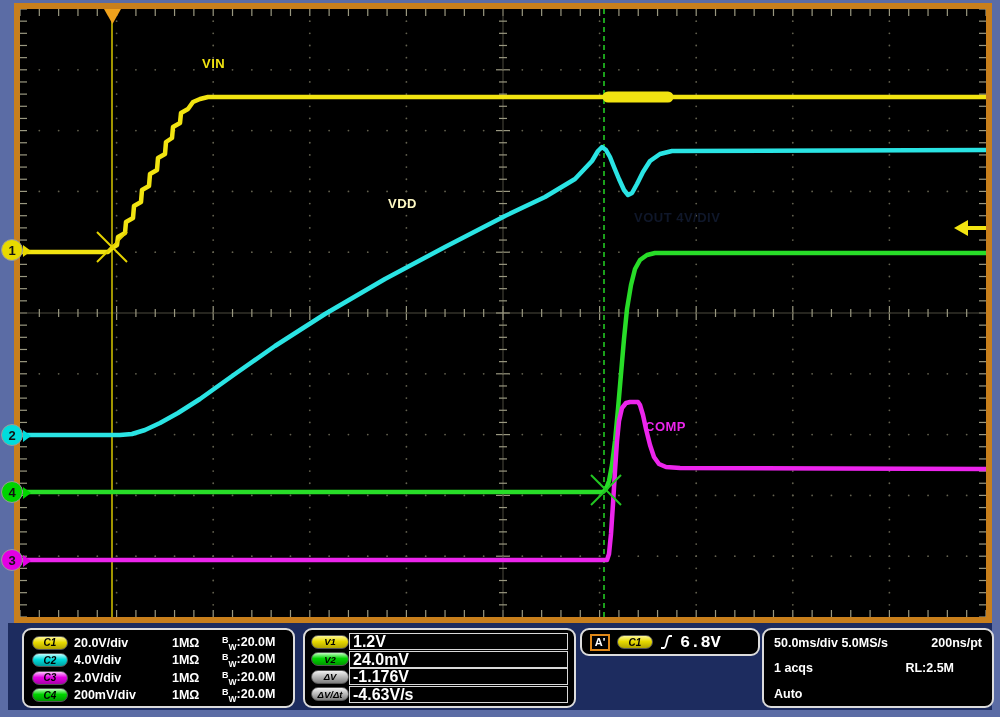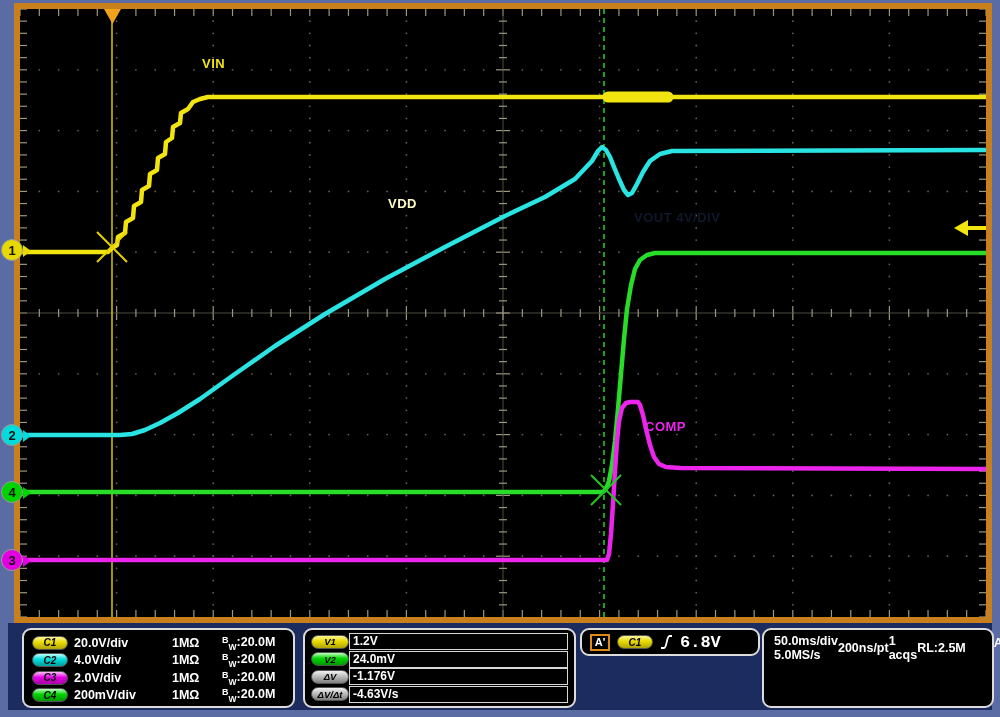--- a/index.html
+++ b/index.html
@@ -40,31 +40,31 @@
   .ch-row .imp { width:44px; text-align:left; }
   .bw sub { font-size:8.5px; font-weight:bold; }
   .bw .bsup { font-size:9px; vertical-align:top; }
 
   
   .panel.meas { left:295px; top:5px; width:273px; height:80px; padding:3px 6px; display:flex; gap:14px; }
   .meas-col { display:flex; flex-direction:column; justify-content:space-between; flex:1; }
   .meas-row { display:flex; align-items:center; gap:0; height:17px; }
   .meas-row .badge { min-width:38px; font-size:9.5px; }
   .val-box { flex:1; border:1px solid #d8d8d8; background:#000; height:17px;
-             font-size:12px; font-weight:bold; color:#fff; padding:0 3px; line-height:15px; }
+             font-size:16px; font-weight:bold; color:#fff; padding:0 3px; line-height:15px; }
 
   
   .panel.trigger { left:572px; top:5px; width:180px; height:28px; display:flex; align-items:center; gap:7px; padding:0 8px; }
   .a-box { width:20px; height:17px; border:2px solid #e08818; display:flex; align-items:center; justify-content:center;
            font-size:11px; font-weight:bold; color:#fff; background:#000; }
   .trig-level { font-size:17px; font-weight:bold;font-family:Liberation Mono, monospace; }
 
   
   .panel.horiz { left:754px; top:5px; width:232px; height:80px; padding:4px 10px;
-                 display:flex; flex-direction:row; justify-content:space-between; }
+                 display:flex; flex-direction:column; justify-content:space-between; }
   .hz-row { display:grid; grid-template-columns:auto 1fr auto; align-items:center; height:17px;
             font-size:12.5px; font-weight:bold; }
   .hz-row .mid { justify-self:center; }
   .status-stopped { color:#e81818; }
   .rl { margin-right:28px; }
   .thermo { position:relative; width:5px; height:13px; background:#f2e411; border-radius:2px; justify-self:end; margin-right:2px; }
   .thermo::after { content:""; position:absolute; left:-2px; bottom:-4px; width:9px; height:9px;
                    border-radius:50%; background:#f2e411; }
 </style>
 </head>

